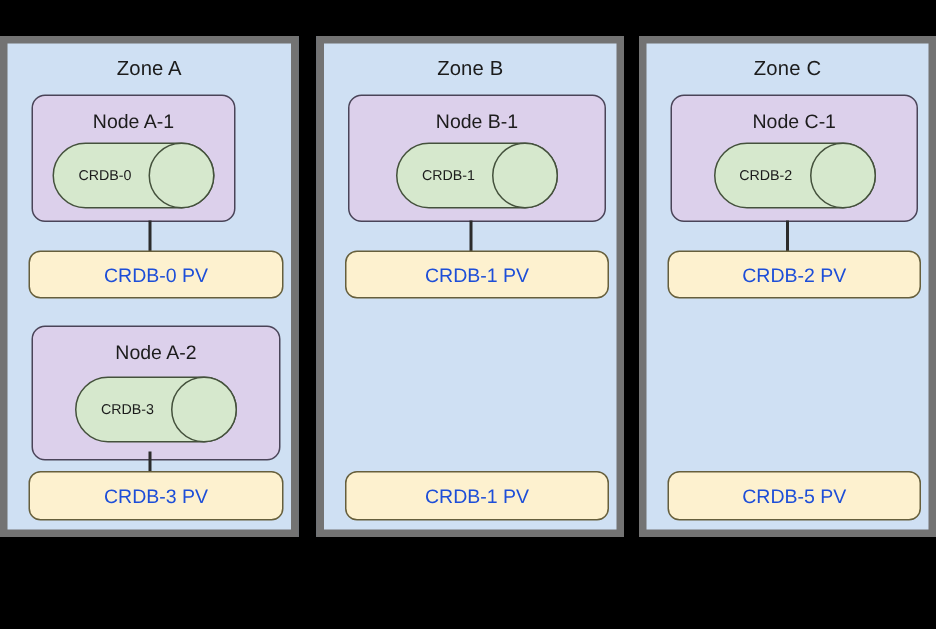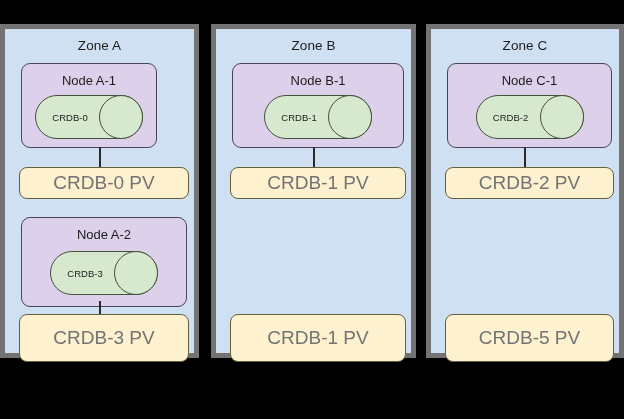--- a/index.html
+++ b/index.html
@@ -146,34 +146,34 @@
     position: absolute;
     background: #fdf1cf;
     border: 1px solid #665f3c;
     border-radius: 8px;
     box-sizing: border-box;
     display: flex;
     align-items: center;
     justify-content: center;
   }
   .pv-label {
-    font-size: 19px;
-    color: #737373;
+    font-size: 13px;
+    color: #1d4ed8;
   }
   .pv-top {
     left: 14px;
     top: 138px;
     width: 170px;
     height: 32px;
   }
   .pv-bottom {
     left: 14px;
     top: 285px;
     width: 170px;
-    height: 48px;
+    height: 33px;
   }
   .zone-b .pv-top, .zone-b .pv-bottom { width: 176px; }
   .zone-c .pv-top, .zone-c .pv-bottom { width: 169px; }
 </style>
 </head>
 <body>
 
 <div id="canvas">
 
   <div class="zone zone-a">

